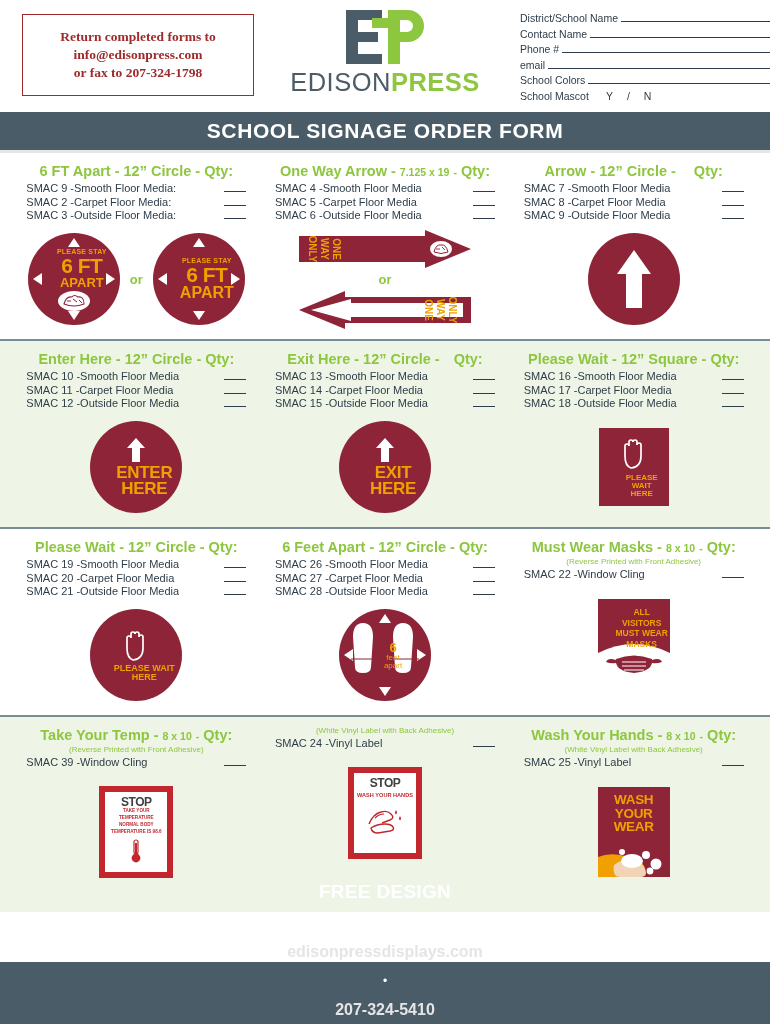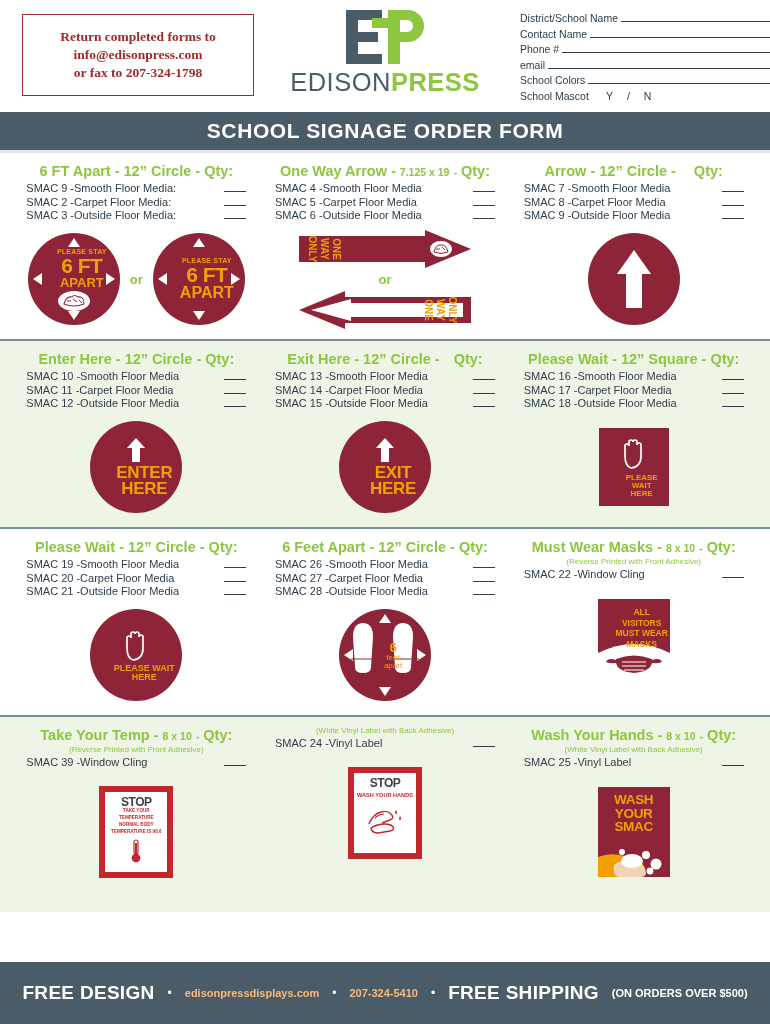--- a/index.html
+++ b/index.html
@@ -106,24 +106,24 @@
   .poster .ln{color:#c1272d;font-size:4.6px;font-weight:bold;line-height:1.5;text-align:center;}
   .washbox{
     width:72px;height:90px;background:#8e2437;position:relative;overflow:hidden;
     display:flex;flex-direction:column;align-items:center;padding-top:6px;box-sizing:border-box;
   }
   .washbox .wt{color:#f0a000;font-weight:bold;font-size:13.5px;line-height:1;letter-spacing:-.3px;}
 
   
   .footer{
     position:absolute;bottom:0;left:0;right:0;height:62px;background:#4a5c68;
-    display:flex;align-items:center;justify-content:center;gap:13px;color:#fff;
+    display:flex;align-items:center;justify-content:center;gap:13px;color:#fff;flex-direction:column;
   }
   .f-strong{font-size:19px;font-weight:bold;letter-spacing:.3px;}
-  .f-green{color:#fdba74;font-size:11px;font-weight:bold;text-align:right;}
+  .f-green{color:#e5e5e5;font-size:16px;font-weight:bold;text-align:right;}
   .f-dot{color:#fff;font-size:12px;}
   .f-small{font-size:11px;font-weight:bold;}
 </style>
 </head>
 <body>
 
 <div class="page">
 
   <div class="topbar">
 
@@ -577,21 +577,21 @@
         <div class="plines">
           <div class="pline">
             <span>SMAC 25 -Vinyl Label</span>
             <span class="blank"></span>
           </div>
         </div>
         <div class="art" style="height:120px">
           <div class="washbox">
             <div class="wt">WASH</div>
             <div class="wt">YOUR</div>
-            <div class="wt">SMAC</div>
+            <div class="wt">WEAR</div>
             <svg width="72" height="40" viewBox="0 0 72 40" style="position:absolute;bottom:0;left:0">
               <path d="M0 20 q10 -4 22 -2 q14 2 22 8 q6 6 0 14 H0 Z" fill="#f0a000"></path>
               <path d="M16 28 q10 -8 22 -4 q10 4 10 12 q0 4 -6 4 H22 q-8 0 -6 -12 Z" fill="#f2d3b6"></path>
               <ellipse cx="34" cy="24" rx="11" ry="7" fill="#fff"></ellipse>
               <circle cx="48" cy="18" r="4" fill="#fff"></circle>
               <circle cx="58" cy="27" r="5.5" fill="#fff"></circle>
               <circle cx="24" cy="15" r="3" fill="#fff"></circle>
               <circle cx="52" cy="34" r="3.4" fill="#fff"></circle>
             </svg>
           </div>

